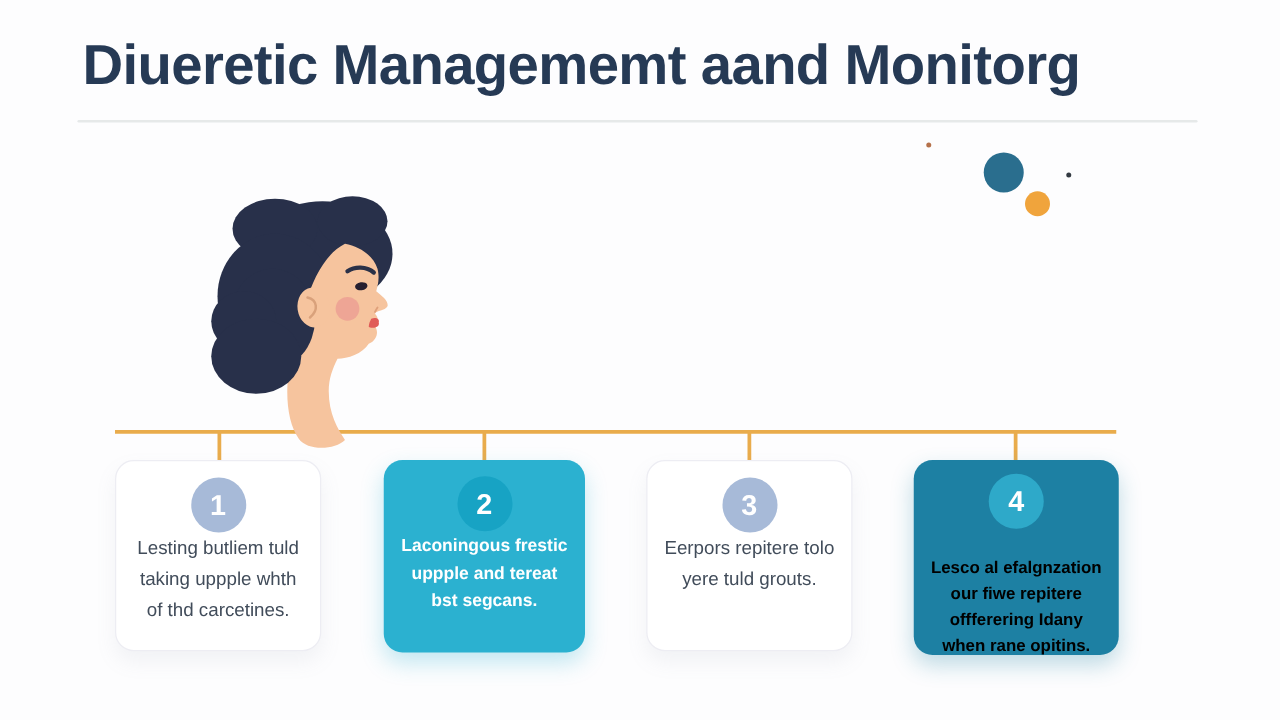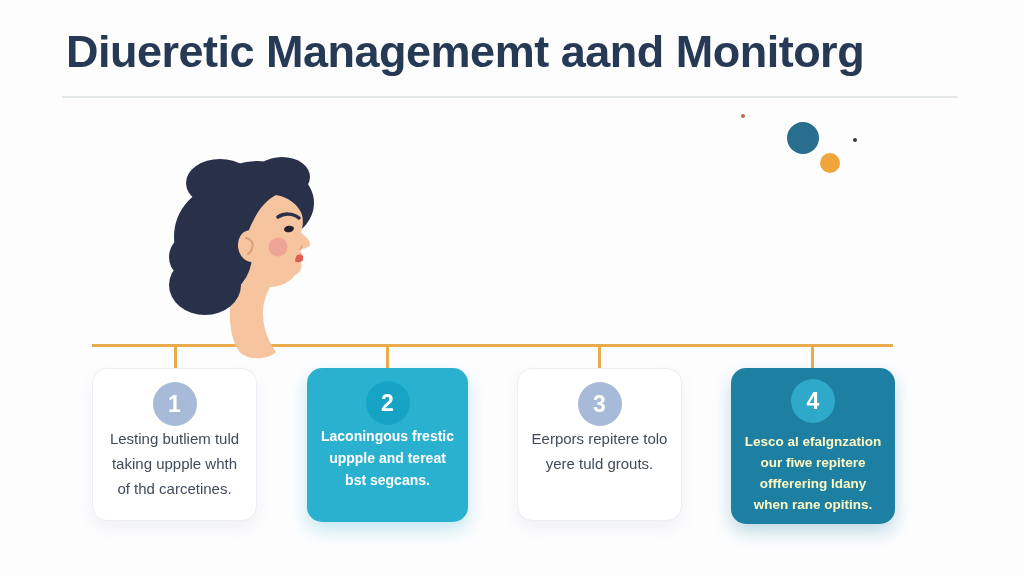--- a/index.html
+++ b/index.html
@@ -39,21 +39,21 @@
     width:44px; height:44px; border-radius:50%; margin-top:13px; flex:none;
     display:flex; align-items:center; justify-content:center;
     color:#ffffff; font-size:23px; font-weight:bold;
   }
   .light .badge { background:#a7bad8; }
   .c2 .badge { background:#17a3c4; }
   .c4 .badge { background:#2ea9c9; margin-top:11px; }
   .lines { text-align:center; width:100%; }
   .light .lines { margin-top:0; color:#414c5a; font-size:15px; line-height:25px; }
   .c2 .lines { margin-top:0; color:#ffffff; font-weight:bold; font-size:14px; line-height:22px; }
-  .c4 .lines { margin-top:8px;  color:#fef9c3; font-weight:bold; font-size:13.5px; line-height:21px; }
+  .c4 .lines { margin-top:20px;  color:#000000; font-weight:bold; font-size:13.5px; line-height:21px; }
 </style>
 </head>
 <body>
 
 <div class="canvas">
 
   <div class="title">Diueretic Managememt aand Monitorg</div>
   <div class="title-divider"></div>
 
   <div class="dot dot-teal"></div>

